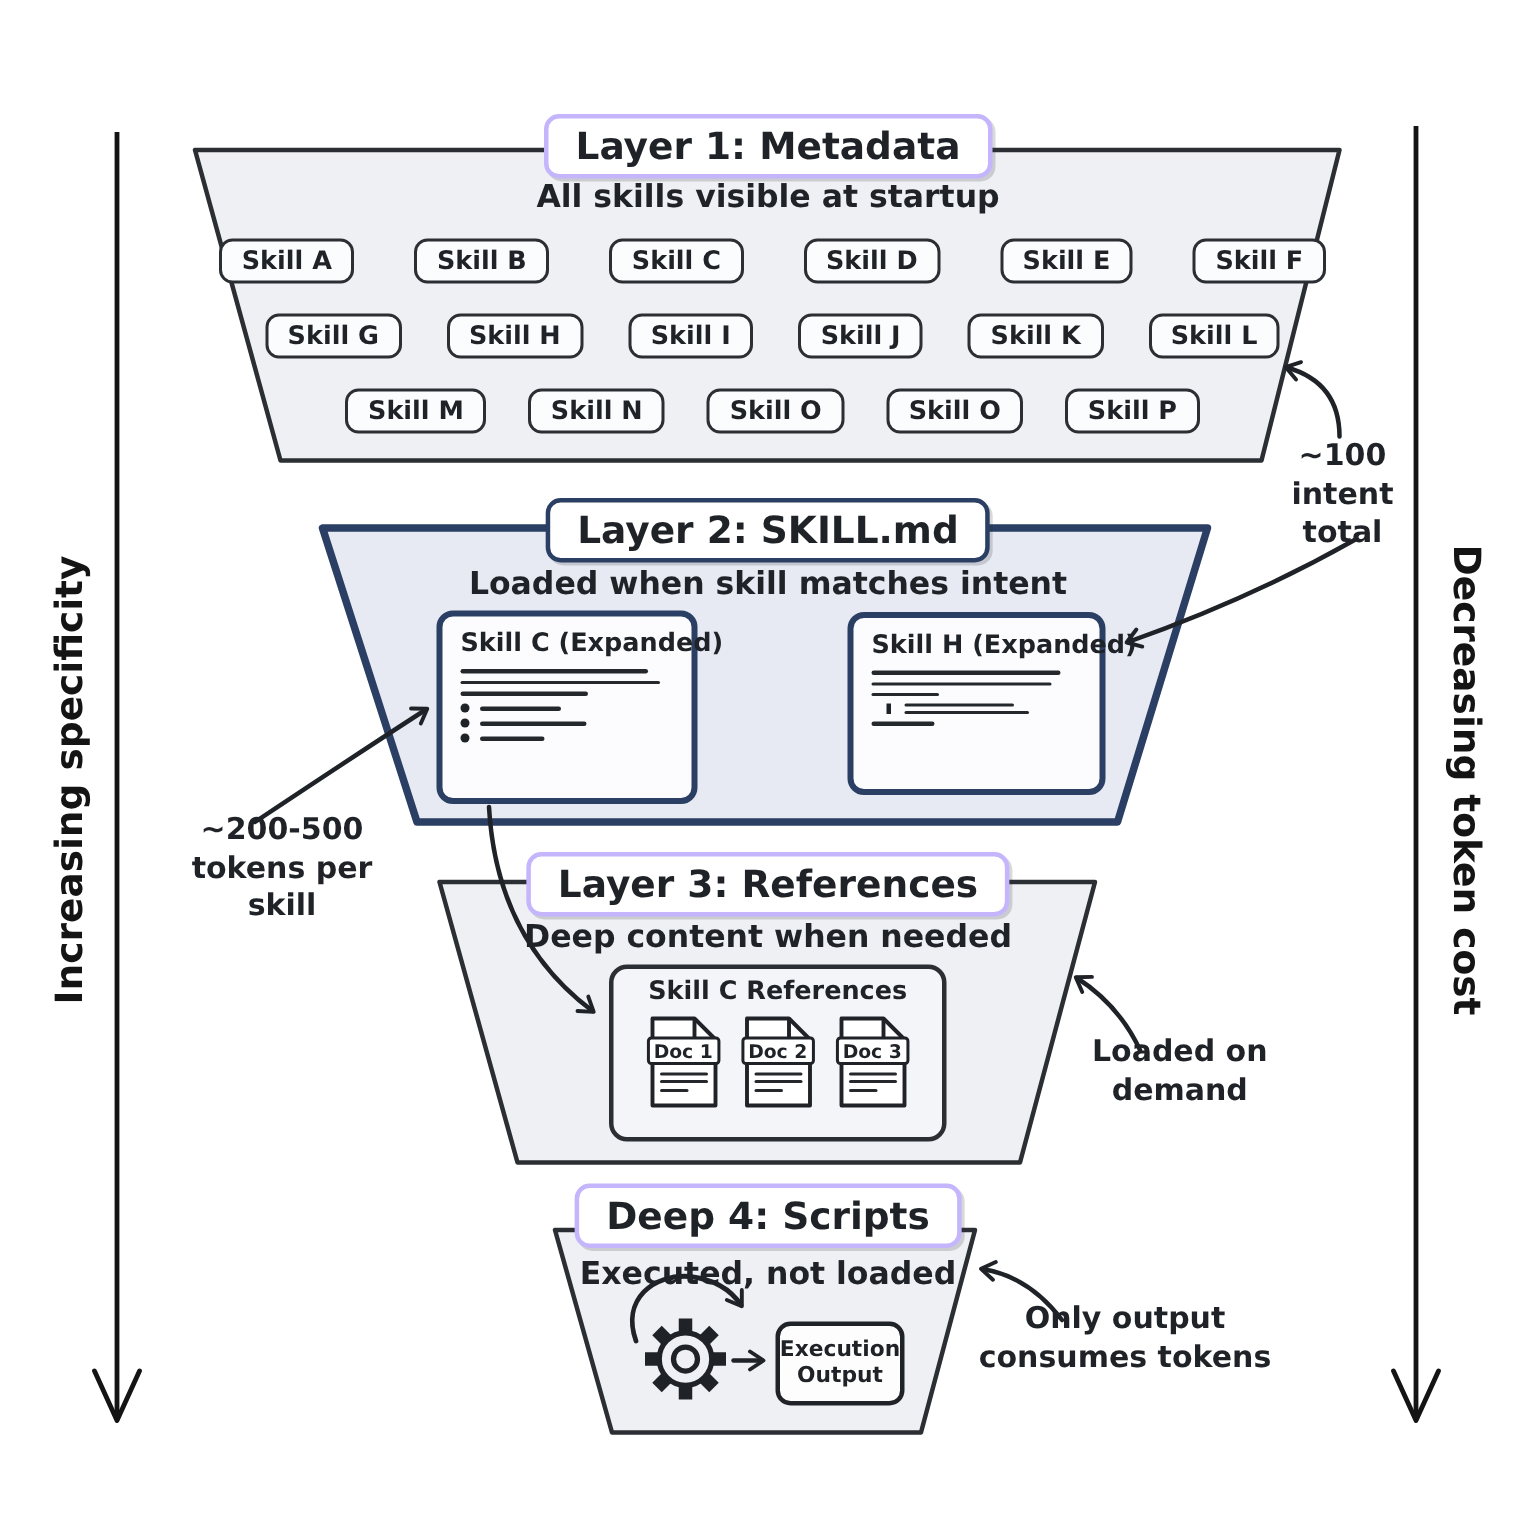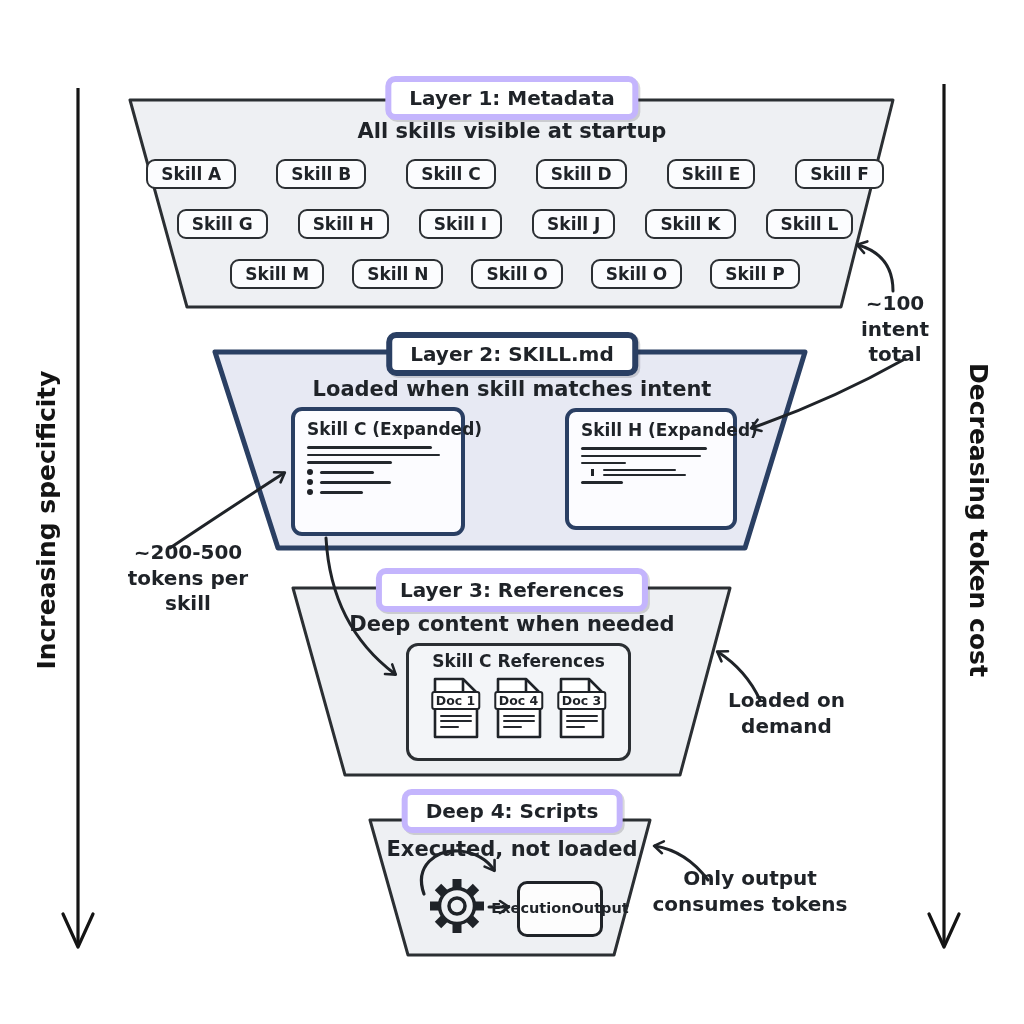--- a/index.html
+++ b/index.html
@@ -3,22 +3,22 @@
 <meta charset="utf-8">
 <style>
   html,body{margin:0;padding:0;background:#ffffff;}
   #canvas{
     position:relative;width:1024px;height:1024px;background:#ffffff;overflow:hidden;
     font-family:"DejaVu Sans", sans-serif;color:#1f2328;
   }
   .underlay{position:absolute;left:0;top:0;}
   .layer-title{
     position:absolute;left:512px;transform:translateX(-50%);
-    background:#ffffff;border:6px solid #c4b5fd;border-radius:10px;
-    padding:4px 18px;font-size:20px;font-weight:600;white-space:nowrap;
+    background:#ffffff;border:3px solid #c4b5fd;border-radius:10px;
+    padding:4px 18px;font-size:25px;font-weight:600;white-space:nowrap;
     box-shadow:2px 2px 0 rgba(43,47,51,.18);
   }
   .layer-title.navy{border-color:#2a3f63;}
   .layer-sub{
     position:absolute;left:512px;transform:translateX(-50%);
     font-size:21px;font-weight:600;white-space:nowrap;
   }
   .chip-row{position:absolute;display:flex;justify-content:center;}
   .chip{
     background:#fbfcfe;border:2.5px solid #2b2f33;border-radius:9px;
@@ -46,21 +46,21 @@
   .doc-label{
     position:absolute;top:14px;left:50%;transform:translateX(-50%);
     border:2px solid #1f2328;border-radius:3px;padding:0 3px;
     font-size:12.5px;font-weight:700;background:#ffffff;white-space:nowrap;
   }
   .doc-lines{position:absolute;left:9px;right:9px;bottom:8px;}
   .doc-lines .ln{margin:3.5px 0;height:2px;}
   .out-box{
     position:absolute;left:517px;top:881px;width:86px;height:56px;box-sizing:border-box;
     background:#fdfdfd;border:3px solid #1f2328;border-radius:10px;
-    display:flex;flex-direction:row;align-items:center;justify-content:center;
+    display:flex;flex-direction:column;align-items:center;justify-content:center;
     font-size:14.5px;font-weight:600;line-height:1.2;
   }
   .note{
     position:absolute;text-align:center;font-size:20px;font-weight:600;
     line-height:1.28;color:#1f2328;
   }
   .axis-label{
     position:absolute;font-size:25px;font-weight:600;white-space:nowrap;color:#141414;
   }
   .axis-label.left{left:46px;top:520px;transform:translate(-50%,-50%) rotate(-90deg);}
@@ -192,21 +192,21 @@
           <div class="ln" style="width:100%;"></div>
           <div class="ln" style="width:100%;"></div>
           <div class="ln" style="width:62%;"></div>
         </div>
       </div>
       <div class="doc">
         <svg width="50" height="62" viewBox="0 0 50 62">
           <path d="M4,2 H32 L46,16 V60 H4 Z" fill="#ffffff" stroke="#1f2328" stroke-width="2.6" stroke-linejoin="round"></path>
           <path d="M32,2 V16 H46" fill="none" stroke="#1f2328" stroke-width="2.6" stroke-linejoin="round"></path>
         </svg>
-        <div class="doc-label">Doc 4</div>
+        <div class="doc-label">Doc 2</div>
         <div class="doc-lines">
           <div class="ln" style="width:100%;"></div>
           <div class="ln" style="width:100%;"></div>
           <div class="ln" style="width:62%;"></div>
         </div>
       </div>
       <div class="doc">
         <svg width="50" height="62" viewBox="0 0 50 62">
           <path d="M4,2 H32 L46,16 V60 H4 Z" fill="#ffffff" stroke="#1f2328" stroke-width="2.6" stroke-linejoin="round"></path>
           <path d="M32,2 V16 H46" fill="none" stroke="#1f2328" stroke-width="2.6" stroke-linejoin="round"></path>

